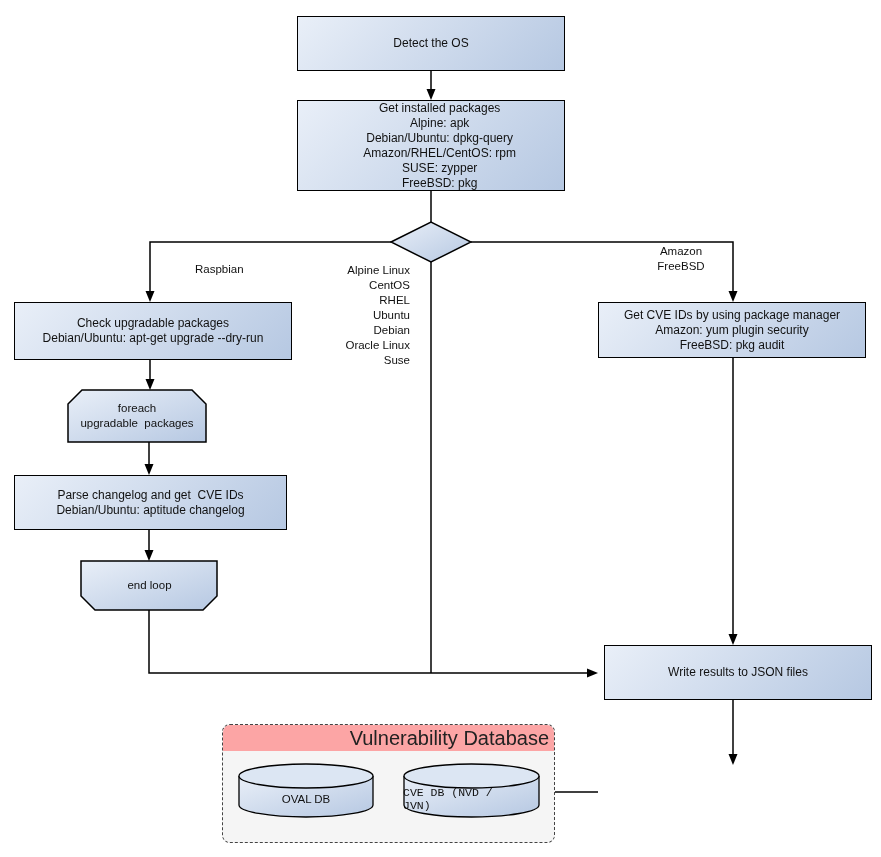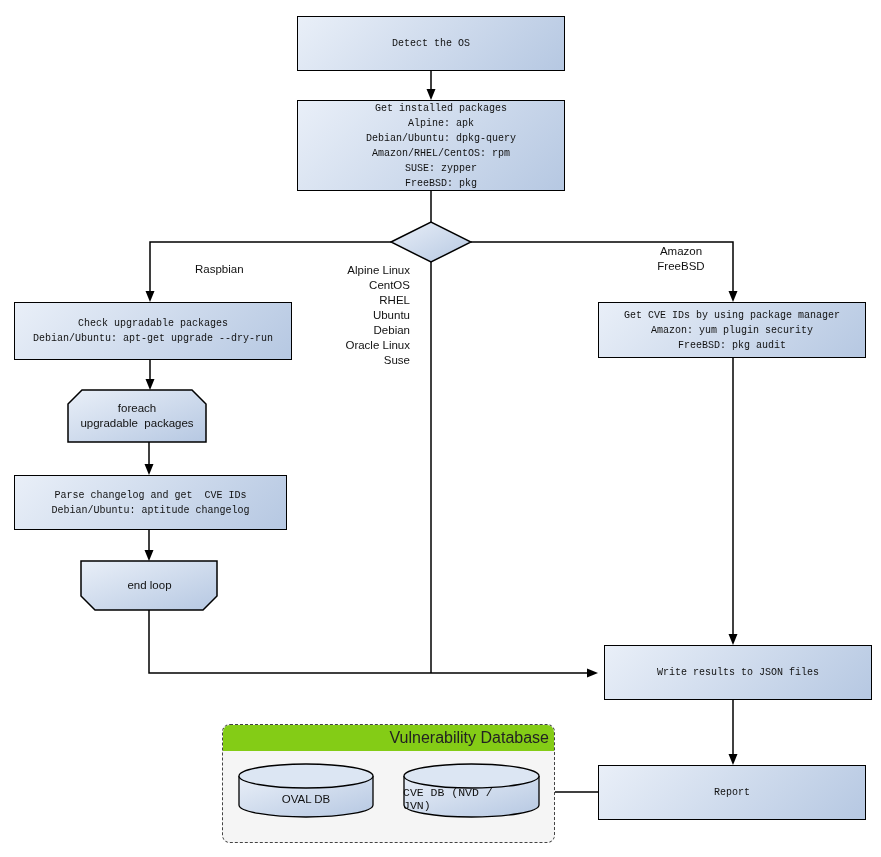--- a/index.html
+++ b/index.html
@@ -6,42 +6,42 @@
   #canvas {
     position:relative; width:881px; height:857px; background:#ffffff;
     font-family:"Liberation Sans","DejaVu Sans",sans-serif; color:#111;
   }
   svg.layer { position:absolute; left:0; top:0; overflow:visible; }
   .node {
     position:absolute; box-sizing:border-box;
     border:1.5px solid #000;
     background:linear-gradient(135deg,#e9eff8 0%,#b6c8e2 100%);
     display:flex; flex-direction:column; justify-content:center; align-items:center;
-    text-align:center; font-size:10px; line-height:15px;font-family:Liberation Mono, monospace;
+    text-align:center; font-size:12px; line-height:15px;
   }
   .node .txt { white-space:pre-line; }
   .align-right { align-items:flex-end; text-align:center; padding-right:48px; }
   .shape-node {
     position:absolute; box-sizing:border-box;
     display:flex; justify-content:center; align-items:center; text-align:center;
     font-size:11.5px; line-height:15px;
   }
   .shape-node svg { position:absolute; left:0; top:0; }
   .shape-node .txt { position:relative; white-space:pre-line; }
   .flow-label {
     position:absolute; font-size:11.5px; line-height:15px; white-space:pre-line;
   }
   #vulndb {
     position:absolute; left:222px; top:724px; width:333px; height:119px;
     box-sizing:border-box; border:1.5px dashed #444; border-radius:8px;
     background:#f5f5f5; overflow:hidden;
   }
   #vulndb .db-header {
-    height:26px; background:#84cc16; display:flex; align-items:center;
-    justify-content:flex-end; padding-right:5px; font-size:16px; color:#222;
+    height:26px; background:#fca5a5; display:flex; align-items:center;
+    justify-content:flex-end; padding-right:5px; font-size:20px; color:#222;
   }
   .cyl-label {
     position:absolute; font-size:11.5px; display:flex; justify-content:center;
     align-items:center; padding-top:16px; box-sizing:border-box;
   }
 </style>
 </head>
 <body>
 
 <div id="canvas">
@@ -146,23 +146,20 @@
   <div class="node" style="left:598px; top:302px; width:268px; height:56px;">
     <div class="txt">Get CVE IDs by using package manager
 Amazon: yum plugin security
 FreeBSD: pkg audit</div>
   </div>
 
   <div class="node" style="left:598px; top:645px; width:268px; height:55px;margin-left:6px;">
     <div class="txt">Write results to JSON files</div>
   </div>
 
-  <div class="node" style="left:598px; top:765px; width:268px; height:55px;">
-    <div class="txt">Report</div>
-  </div>
 
   <div id="vulndb">
     <div class="db-header">Vulnerability Database</div>
   </div>
 
   <svg class="layer" style="left:238px; top:763px;" width="136" height="56">
     <path d="M1,13 L1,42 A67,12 0 0 0 135,42 L135,13" fill="url(#g1)" stroke="#000" stroke-width="1.3"></path>
     <ellipse cx="68" cy="13" rx="67" ry="12" fill="#dce6f3" stroke="#000" stroke-width="1.3"></ellipse>
   </svg>
   <div class="cyl-label" style="left:238px; top:763px; width:136px; height:55px;">OVAL DB</div>

